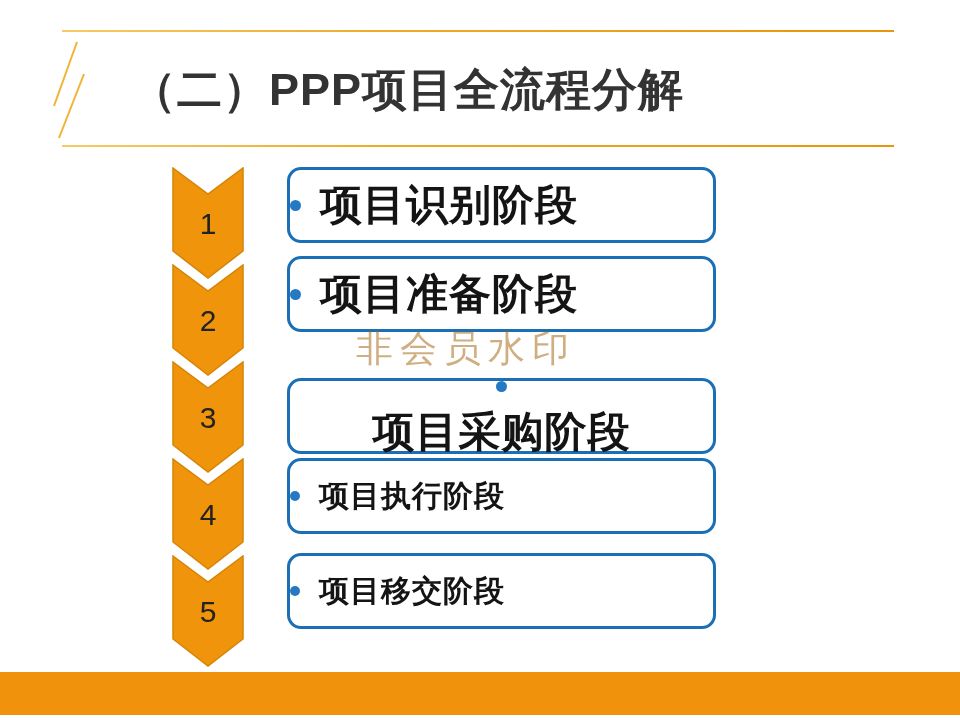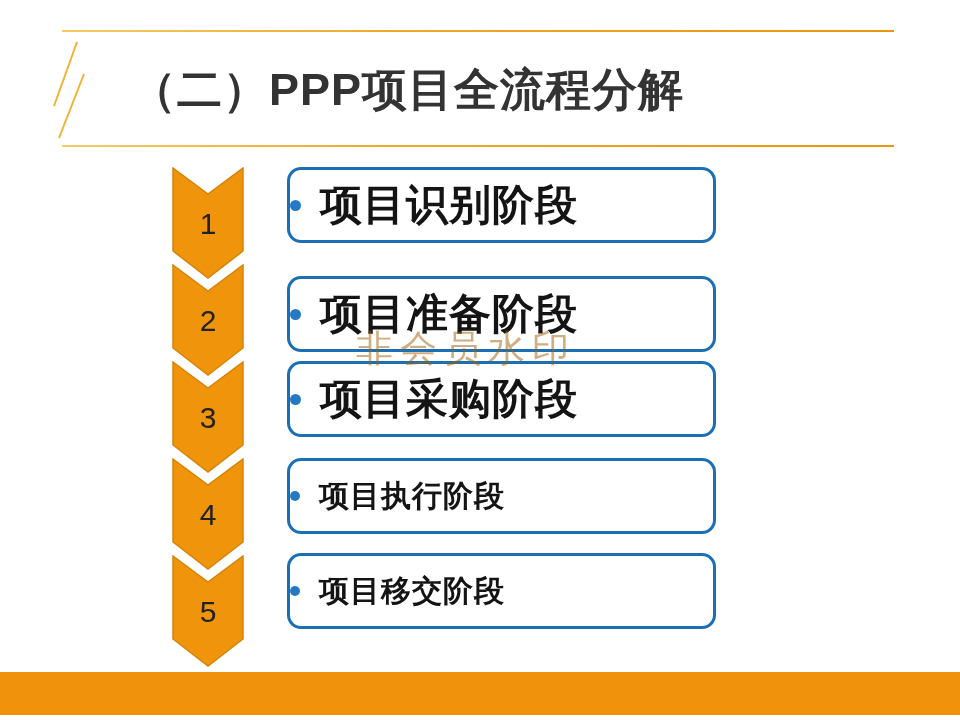--- a/index.html
+++ b/index.html
@@ -25,21 +25,21 @@
     border:3px solid #1B6FB5;border-radius:14px;background:#ffffff;
     display:flex;align-items:center;gap:19px;z-index:2;margin-left:32px;}
   .bullet{width:11px;height:11px;border-radius:50%;background:#2579C3;flex:0 0 auto;}
   .step-label{font-size:42px;font-weight:bold;color:#141414;line-height:1;
     white-space:nowrap;letter-spacing:1px;}
   .sm .bullet{width:10px;height:10px;}
   .sm .step-label{font-size:30px;}
   
   .c1{top:167px;} .c2{top:264px;} .c3{top:361px;} .c4{top:458px;} .c5{top:555px;}
   .n1{top:209px;} .n2{top:306px;} .n3{top:403px;} .n4{top:500px;} .n5{top:597px;}
-  .b1{top:167px;} .b2{top:276px;} .b3{top:361px;} .b4{top:458px;} .b5{top:553px;}
+  .b1{top:167px;} .b2{top:256px;} .b3{top:378px;flex-direction:column;} .b4{top:458px;} .b5{top:553px;}
   
   .watermark{position:absolute;left:356px;top:330px;font-size:37px;line-height:1;
     color:#a16207;opacity:0.5;letter-spacing:7px;z-index:6;white-space:nowrap;}
   
   .bottom-bar{position:absolute;left:0;top:672px;width:960px;height:43px;background:#F0920C;}
 </style>
 </head>
 <body>
 
 <div class="slide">

